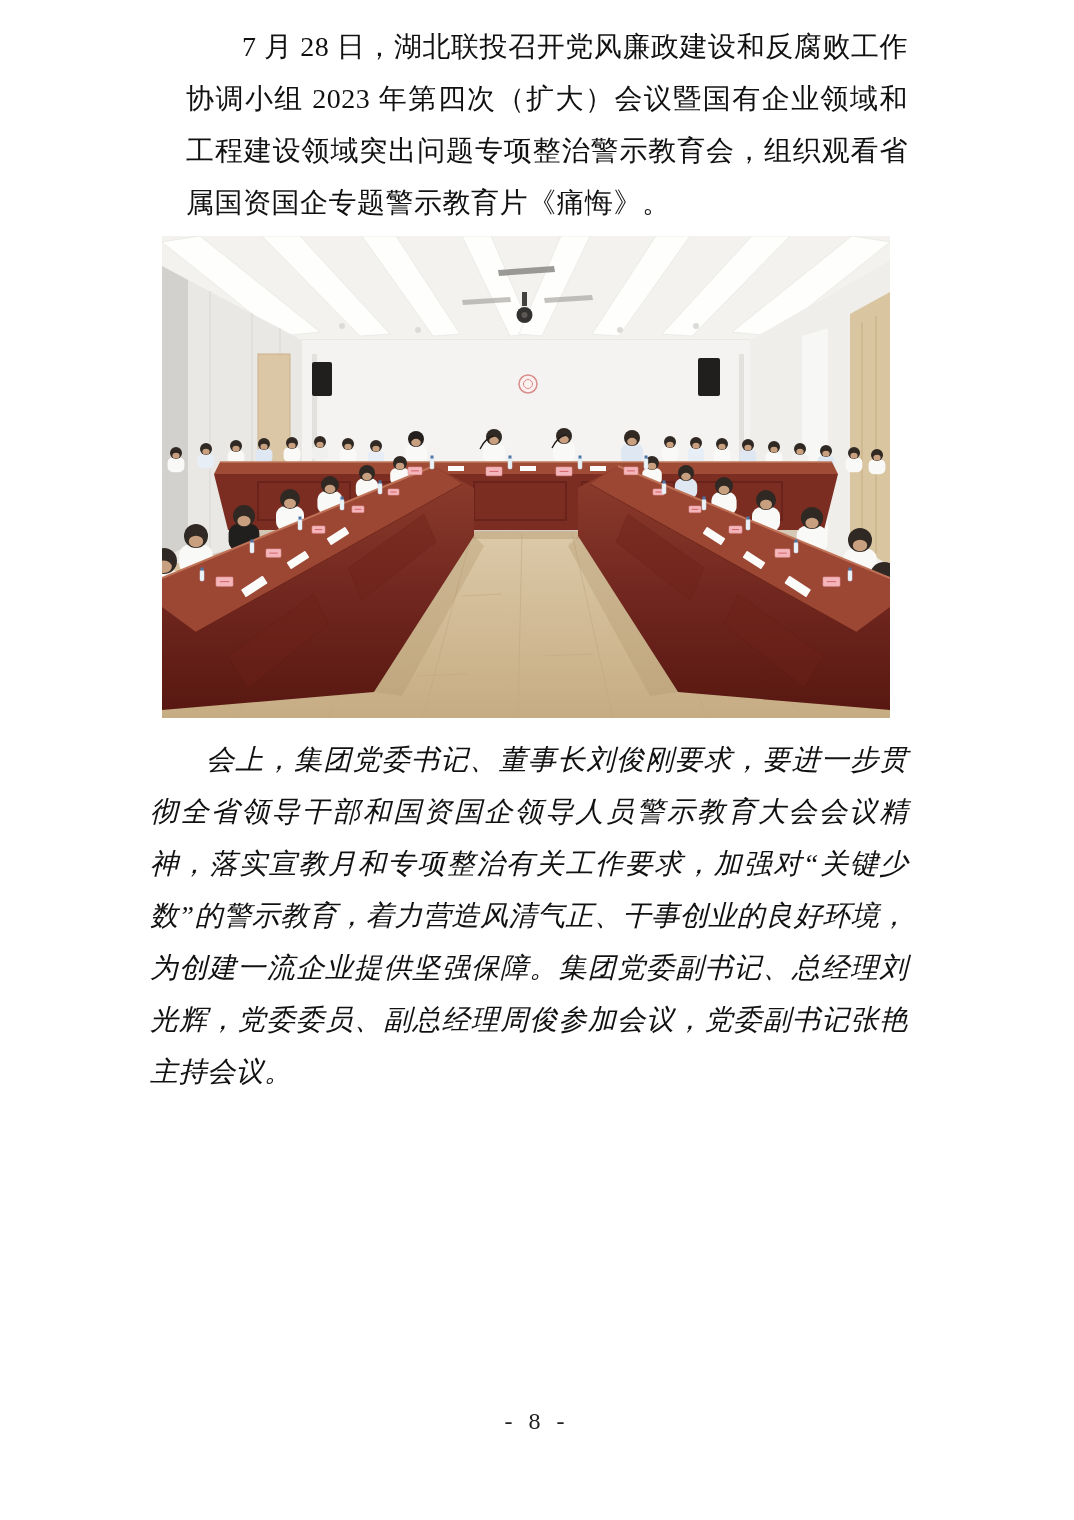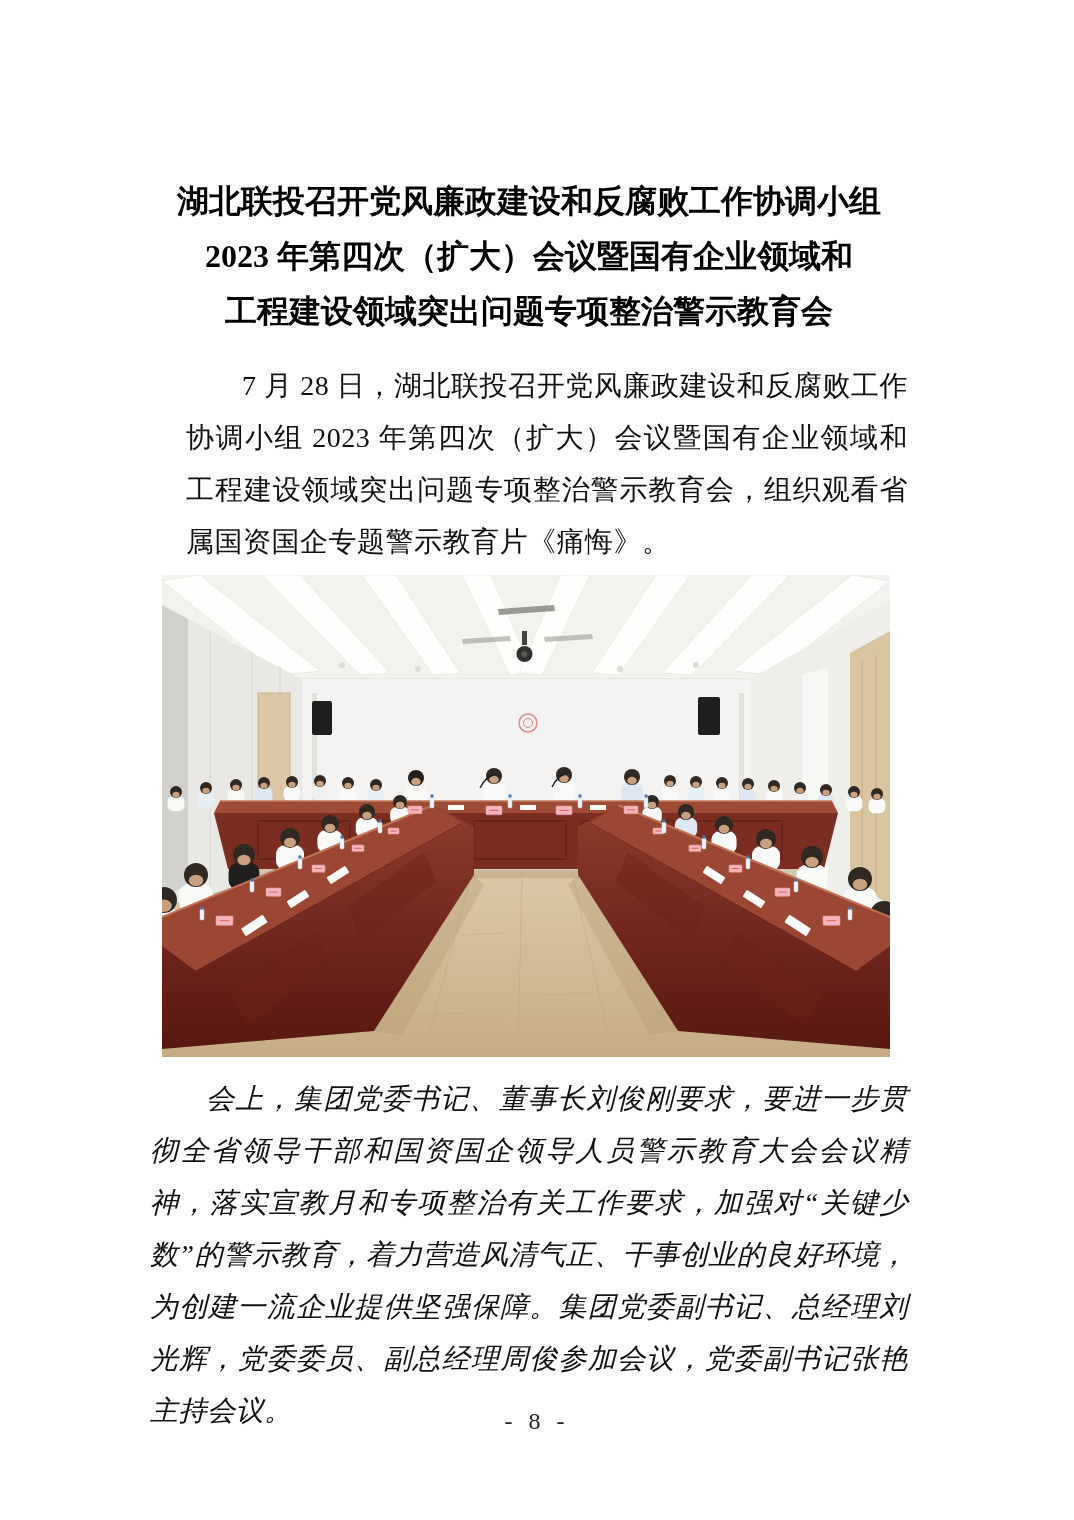--- a/index.html
+++ b/index.html
@@ -49,25 +49,20 @@
     letter-spacing:5px;
     color:#222;
   }
 </style>
 </head>
 <body>
 
 <div class="page">
   <div class="content">
 
-    <h1 class="doc-title">
-      <span class="tline">湖北联投召开党风廉政建设和反腐败工作协调小组</span>
-      <span class="tline">2023 年第四次（扩大）会议暨国有企业领域和</span>
-      <span class="tline">工程建设领域突出问题专项整治警示教育会</span>
-    </h1>
 
     <p class="body-para para-1">7 月 28 日，湖北联投召开党风廉政建设和反腐败工作协调小组 2023 年第四次（扩大）会议暨国有企业领域和工程建设领域突出问题专项整治警示教育会，组织观看省属国资国企专题警示教育片《痛悔》。</p>
 
     <figure class="photo">
       <svg id="photo-svg" width="728" height="482" viewBox="0 0 728 482" xmlns="http://www.w3.org/2000/svg">
         <defs>
           <linearGradient id="floorG" x1="0" y1="0" x2="0" y2="1">
             <stop offset="0" stop-color="#dcc9a8"></stop>
               <stop offset="1" stop-color="#c6ac83"></stop>
           </linearGradient>

